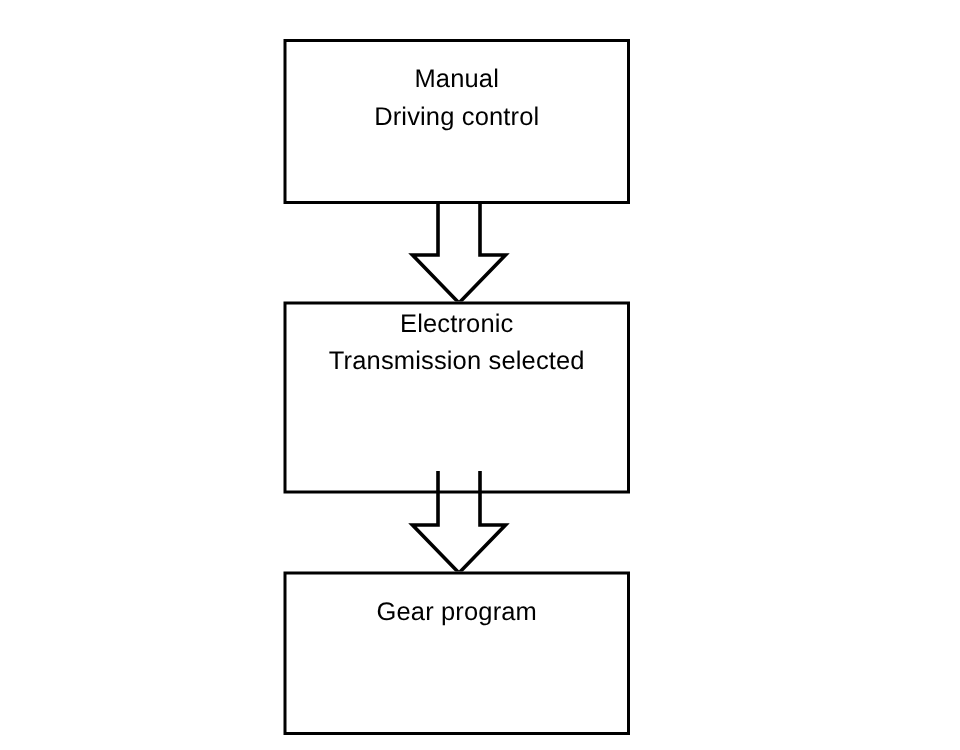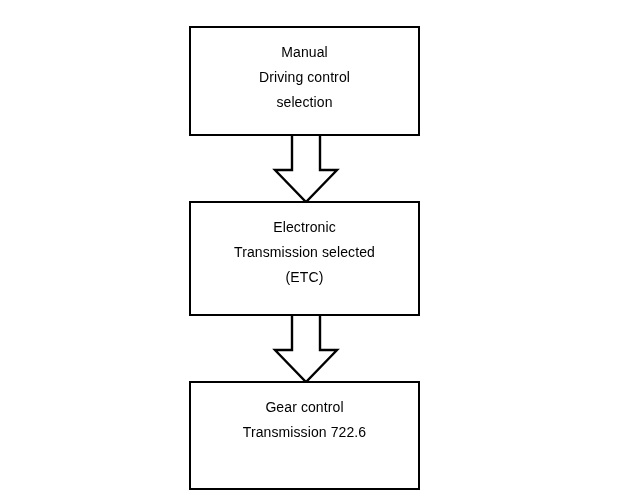--- a/index.html
+++ b/index.html
@@ -24,38 +24,38 @@
     position: absolute;
     box-sizing: border-box;
     background: #ffffff;
     border: 2px solid #000000;
     display: block;
     text-align: center;
   }
   .box-text {
     display: block;
     color: #000000;
-    font-size: 14px;
+    font-size: 17px;
     line-height: 25px;
     letter-spacing: 0.1px;
     white-space: nowrap;
   }
   #box-manual-selection {
     left: 189px;
     top: 26px;
     width: 231px;
     height: 110px;
     padding-top: 12px;
   }
   #box-electronic-transmission-control {
     left: 189px;
     top: 201px;
     width: 231px;
-    height: 115px;
-    padding-top: 12px;
+    height: 128px;
+    padding-top: 0;
   }
   #box-gear-selected {
     left: 189px;
     top: 381px;
     width: 231px;
     height: 109px;
     padding-top: 12px;
   }
   .flow-arrow {
     position: absolute;
@@ -85,39 +85,36 @@
   }
 </style>
 </head>
 <body>
 
 <div id="diagram-canvas">
 
   <div class="flow-box" id="box-manual-selection">
     <span class="box-text">Manual</span>
     <span class="box-text">Driving control</span>
-    <span class="box-text">selection</span>
   </div>
 
   <div class="flow-arrow" id="arrow-manual-to-etc">
     <svg viewBox="0 0 68 70" preserveAspectRatio="none">
       <path class="arrow-stroke" d="M 20 0 L 20 36 L 3 36 L 34 68 L 65 36 L 48 36 L 48 0"></path>
     </svg>
   </div>
 
   <div class="flow-box" id="box-electronic-transmission-control">
     <span class="box-text">Electronic</span>
     <span class="box-text">Transmission selected</span>
-    <span class="box-text">(ETC)</span>
   </div>
 
   <div class="flow-arrow" id="arrow-etc-to-gear">
     <svg viewBox="0 0 68 70" preserveAspectRatio="none">
       <path class="arrow-stroke" d="M 20 0 L 20 36 L 3 36 L 34 68 L 65 36 L 48 36 L 48 0"></path>
     </svg>
   </div>
 
   <div class="flow-box" id="box-gear-selected">
-    <span class="box-text">Gear control</span>
-    <span class="box-text">Transmission 722.6</span>
+    <span class="box-text">Gear program</span>
   </div>
 
 </div>
 
 </body></html>

